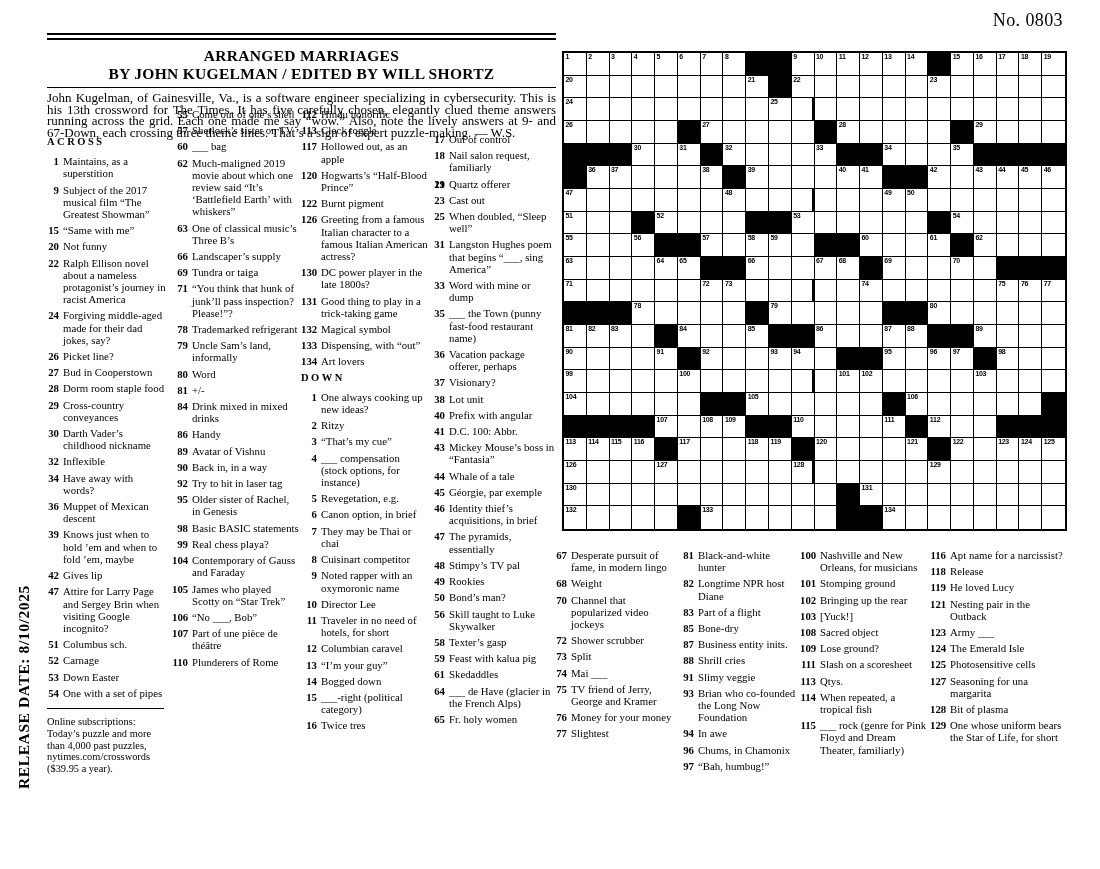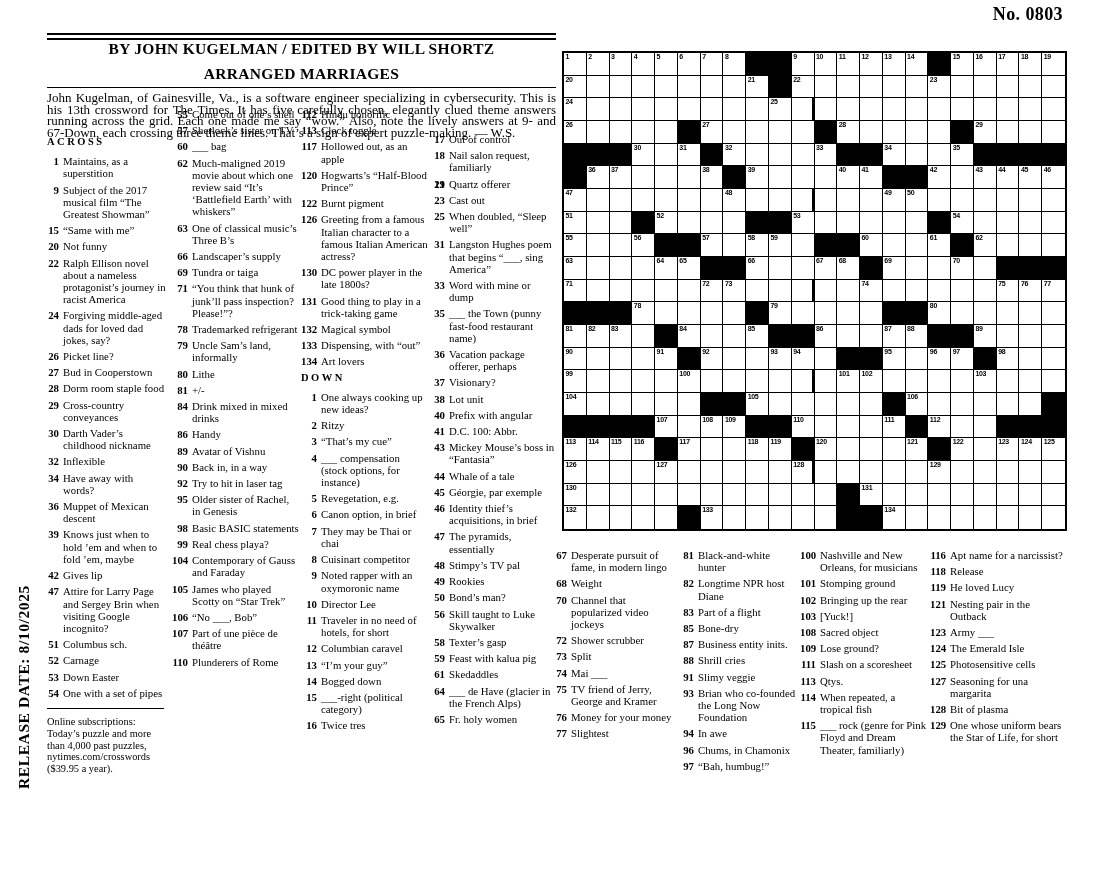--- a/index.html
+++ b/index.html
@@ -1,18 +1,18 @@
 <!DOCTYPE html>
 <html><head>
 <meta charset="utf-8">
 <style>
   html,body{margin:0;padding:0;background:#fff;}
   body{width:1100px;height:869px;position:relative;overflow:hidden;
        font-family:"Liberation Serif",serif;color:#000;}
-  .issue{position:absolute;top:4px;right:37px;font-size:18px;font-weight:bold;letter-spacing:.4px;}
+  .issue{position:absolute;top:10px;right:37px;font-size:18px;font-weight:normal;letter-spacing:.4px;}
   .header{position:absolute;left:47px;top:33px;width:509px;}
   .dbl{height:3px;border-top:2.5px solid #000;border-bottom:2.5px solid #000;}
   .title-line{font-size:15.5px;font-weight:bold;text-align:center;line-height:17.5px;letter-spacing:.3px;}
   .t1{margin-top:7px;}
   .rule{border-top:1.5px solid #000;margin-top:5px;}
   .intro{font-size:13px;line-height:11.7px;text-align:justify;margin-top:4px;}
   .release{position:absolute;left:15px;top:789px;transform:rotate(-90deg);transform-origin:0 0;
            font-size:15.5px;font-weight:bold;letter-spacing:.6px;white-space:nowrap;}
   .grid{position:absolute;left:562px;top:51px;width:505px;height:480px;background:#fff;
         border:2.5px solid #000;box-sizing:border-box;display:grid;
@@ -45,22 +45,22 @@
 <body>
 
 <div>
 
   <div class="issue">No. 0803</div>
 
   <div class="release">RELEASE DATE: 8/10/2025</div>
 
   <div class="header">
     <div class="dbl"></div>
+    <div class="title-line t1">ARRANGED MARRIAGES</div>
     <div class="title-line">BY JOHN KUGELMAN / EDITED BY WILL SHORTZ</div>
-    <div class="title-line t1">ARRANGED MARRIAGES</div>
     <div class="rule"></div>
     <div class="intro">John Kugelman, of Gainesville, Va., is a software engineer specializing in cybersecurity. This is his 13th crossword for The Times. It has five carefully chosen, elegantly clued theme answers running across the grid. Each one made me say “wow.” Also, note the lively answers at 9- and 67-Down, each crossing three theme lines. That’s a sign of expert puzzle-making. — W.S.</div>
   </div>
 
   <div class="grid">
       <div class="cell">
         <span class="cnum">1</span>
       </div>
       <div class="cell">
         <span class="cnum">2</span>
@@ -791,21 +791,21 @@
       <div class="cell lastc lastr"></div>
     </div>
 
   <div class="col" id="col1">
       <div class="clue-header">ACROSS</div>
       <div class="clue"><span class="n">1</span><span>Maintains, as a superstition</span></div>
       <div class="clue"><span class="n">9</span><span>Subject of the 2017 musical film “The Greatest Showman”</span></div>
       <div class="clue"><span class="n">15</span><span>“Same with me”</span></div>
       <div class="clue"><span class="n">20</span><span>Not funny</span></div>
       <div class="clue"><span class="n">22</span><span>Ralph Ellison novel about a nameless protagonist’s journey in racist America</span></div>
-      <div class="clue"><span class="n">24</span><span>Forgiving middle-aged dads for loved dad jokes, say?</span></div>
+      <div class="clue"><span class="n">24</span><span>Forgiving middle-aged made for their dad jokes, say?</span></div>
       <div class="clue"><span class="n">26</span><span>Picket line?</span></div>
       <div class="clue"><span class="n">27</span><span>Bud in Cooperstown</span></div>
       <div class="clue"><span class="n">28</span><span>Dorm room staple food</span></div>
       <div class="clue"><span class="n">29</span><span>Cross-country conveyances</span></div>
       <div class="clue"><span class="n">30</span><span>Darth Vader’s childhood nickname</span></div>
       <div class="clue"><span class="n">32</span><span>Inflexible</span></div>
       <div class="clue"><span class="n">34</span><span>Have away with words?</span></div>
       <div class="clue"><span class="n">36</span><span>Muppet of Mexican descent</span></div>
       <div class="clue"><span class="n">39</span><span>Knows just when to hold ’em and when to fold ’em, maybe</span></div>
       <div class="clue"><span class="n">42</span><span>Gives lip</span></div>
@@ -821,21 +821,21 @@
       <div class="clue"><span class="n">55</span><span>Come out of one’s shell</span></div>
       <div class="clue"><span class="n">57</span><span>Sherlock’s sister on TV</span></div>
       <div class="clue"><span class="n">60</span><span>___ bag</span></div>
       <div class="clue"><span class="n">62</span><span>Much-maligned 2019 movie about which one review said “It’s ‘Battlefield Earth’ with whiskers”</span></div>
       <div class="clue"><span class="n">63</span><span>One of classical music’s Three B’s</span></div>
       <div class="clue"><span class="n">66</span><span>Landscaper’s supply</span></div>
       <div class="clue"><span class="n">69</span><span>Tundra or taiga</span></div>
       <div class="clue"><span class="n">71</span><span>“You think that hunk of junk’ll pass inspection? Please!”?</span></div>
       <div class="clue"><span class="n">78</span><span>Trademarked refrigerant</span></div>
       <div class="clue"><span class="n">79</span><span>Uncle Sam’s land, informally</span></div>
-      <div class="clue"><span class="n">80</span><span>Lithe</span></div>
+      <div class="clue"><span class="n">80</span><span>Word</span></div>
       <div class="clue"><span class="n">81</span><span>+/-</span></div>
       <div class="clue"><span class="n">84</span><span>Drink mixed in mixed drinks</span></div>
       <div class="clue"><span class="n">86</span><span>Handy</span></div>
       <div class="clue"><span class="n">89</span><span>Avatar of Vishnu</span></div>
       <div class="clue"><span class="n">90</span><span>Back in, in a way</span></div>
       <div class="clue"><span class="n">92</span><span>Try to hit in laser tag</span></div>
       <div class="clue"><span class="n">95</span><span>Older sister of Rachel, in Genesis</span></div>
       <div class="clue"><span class="n">98</span><span>Basic BASIC statements</span></div>
       <div class="clue"><span class="n">99</span><span>Real chess playa?</span></div>
       <div class="clue"><span class="n">104</span><span>Contemporary of Gauss and Faraday</span></div>

